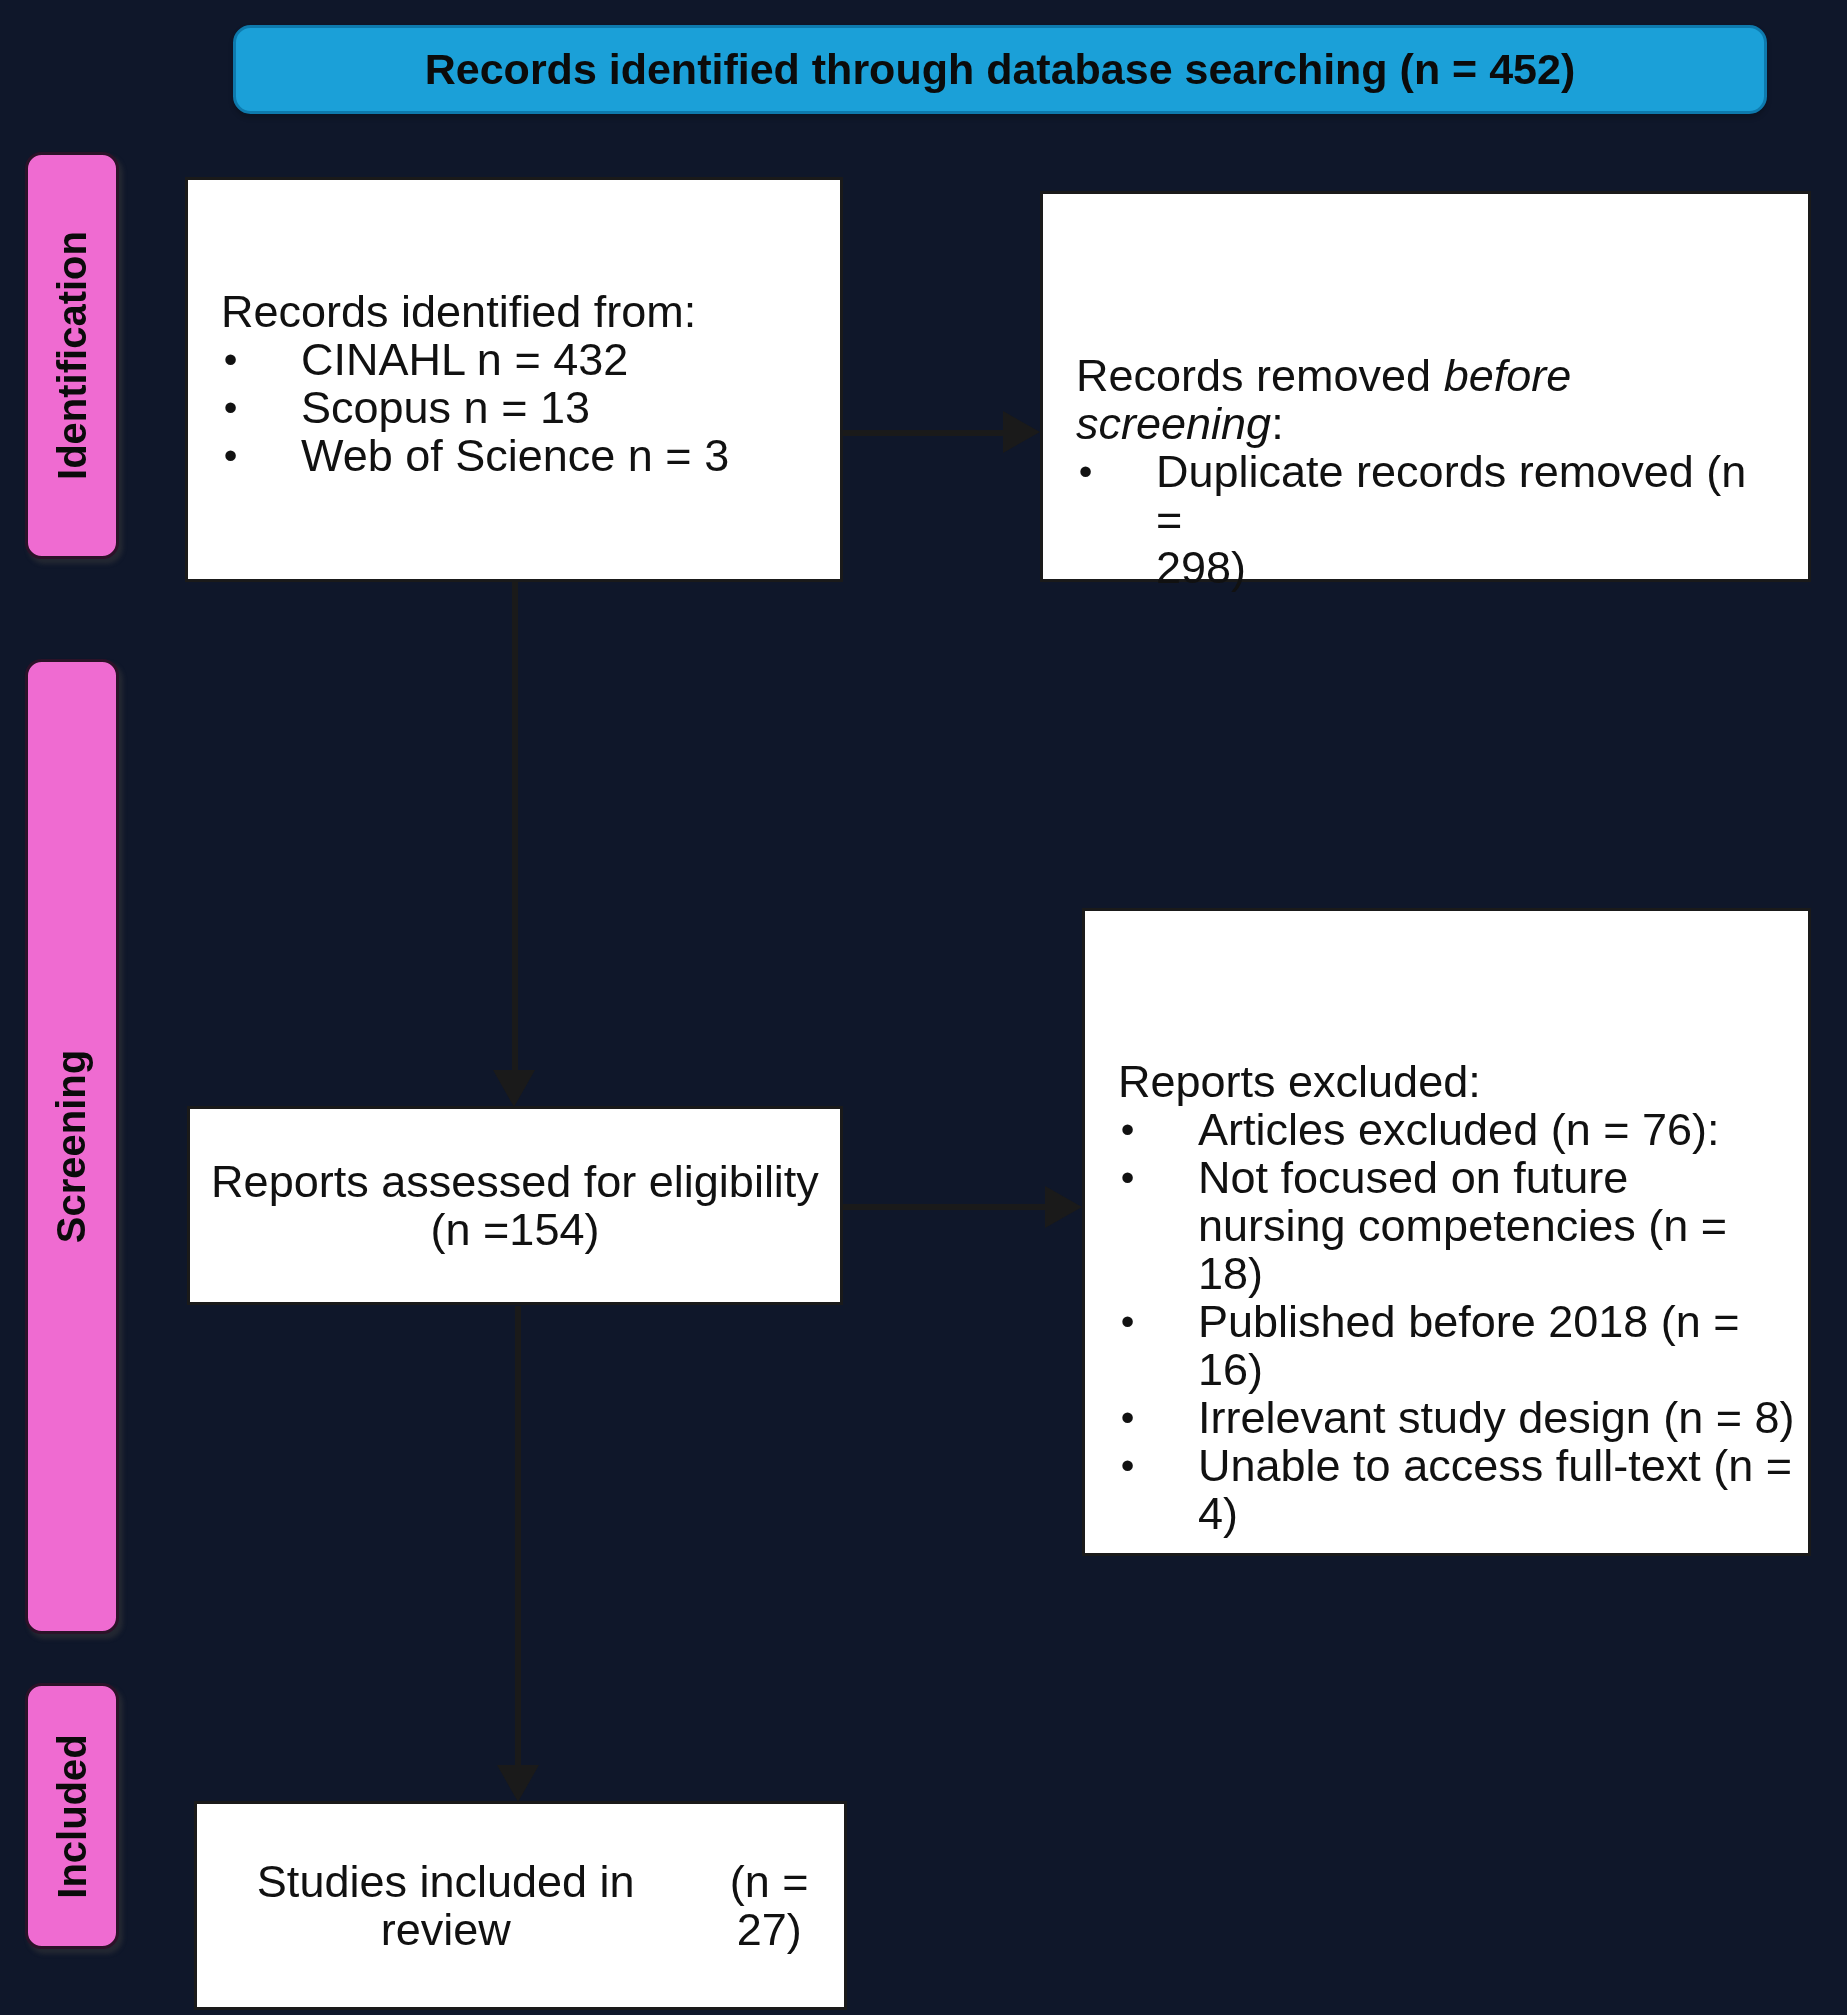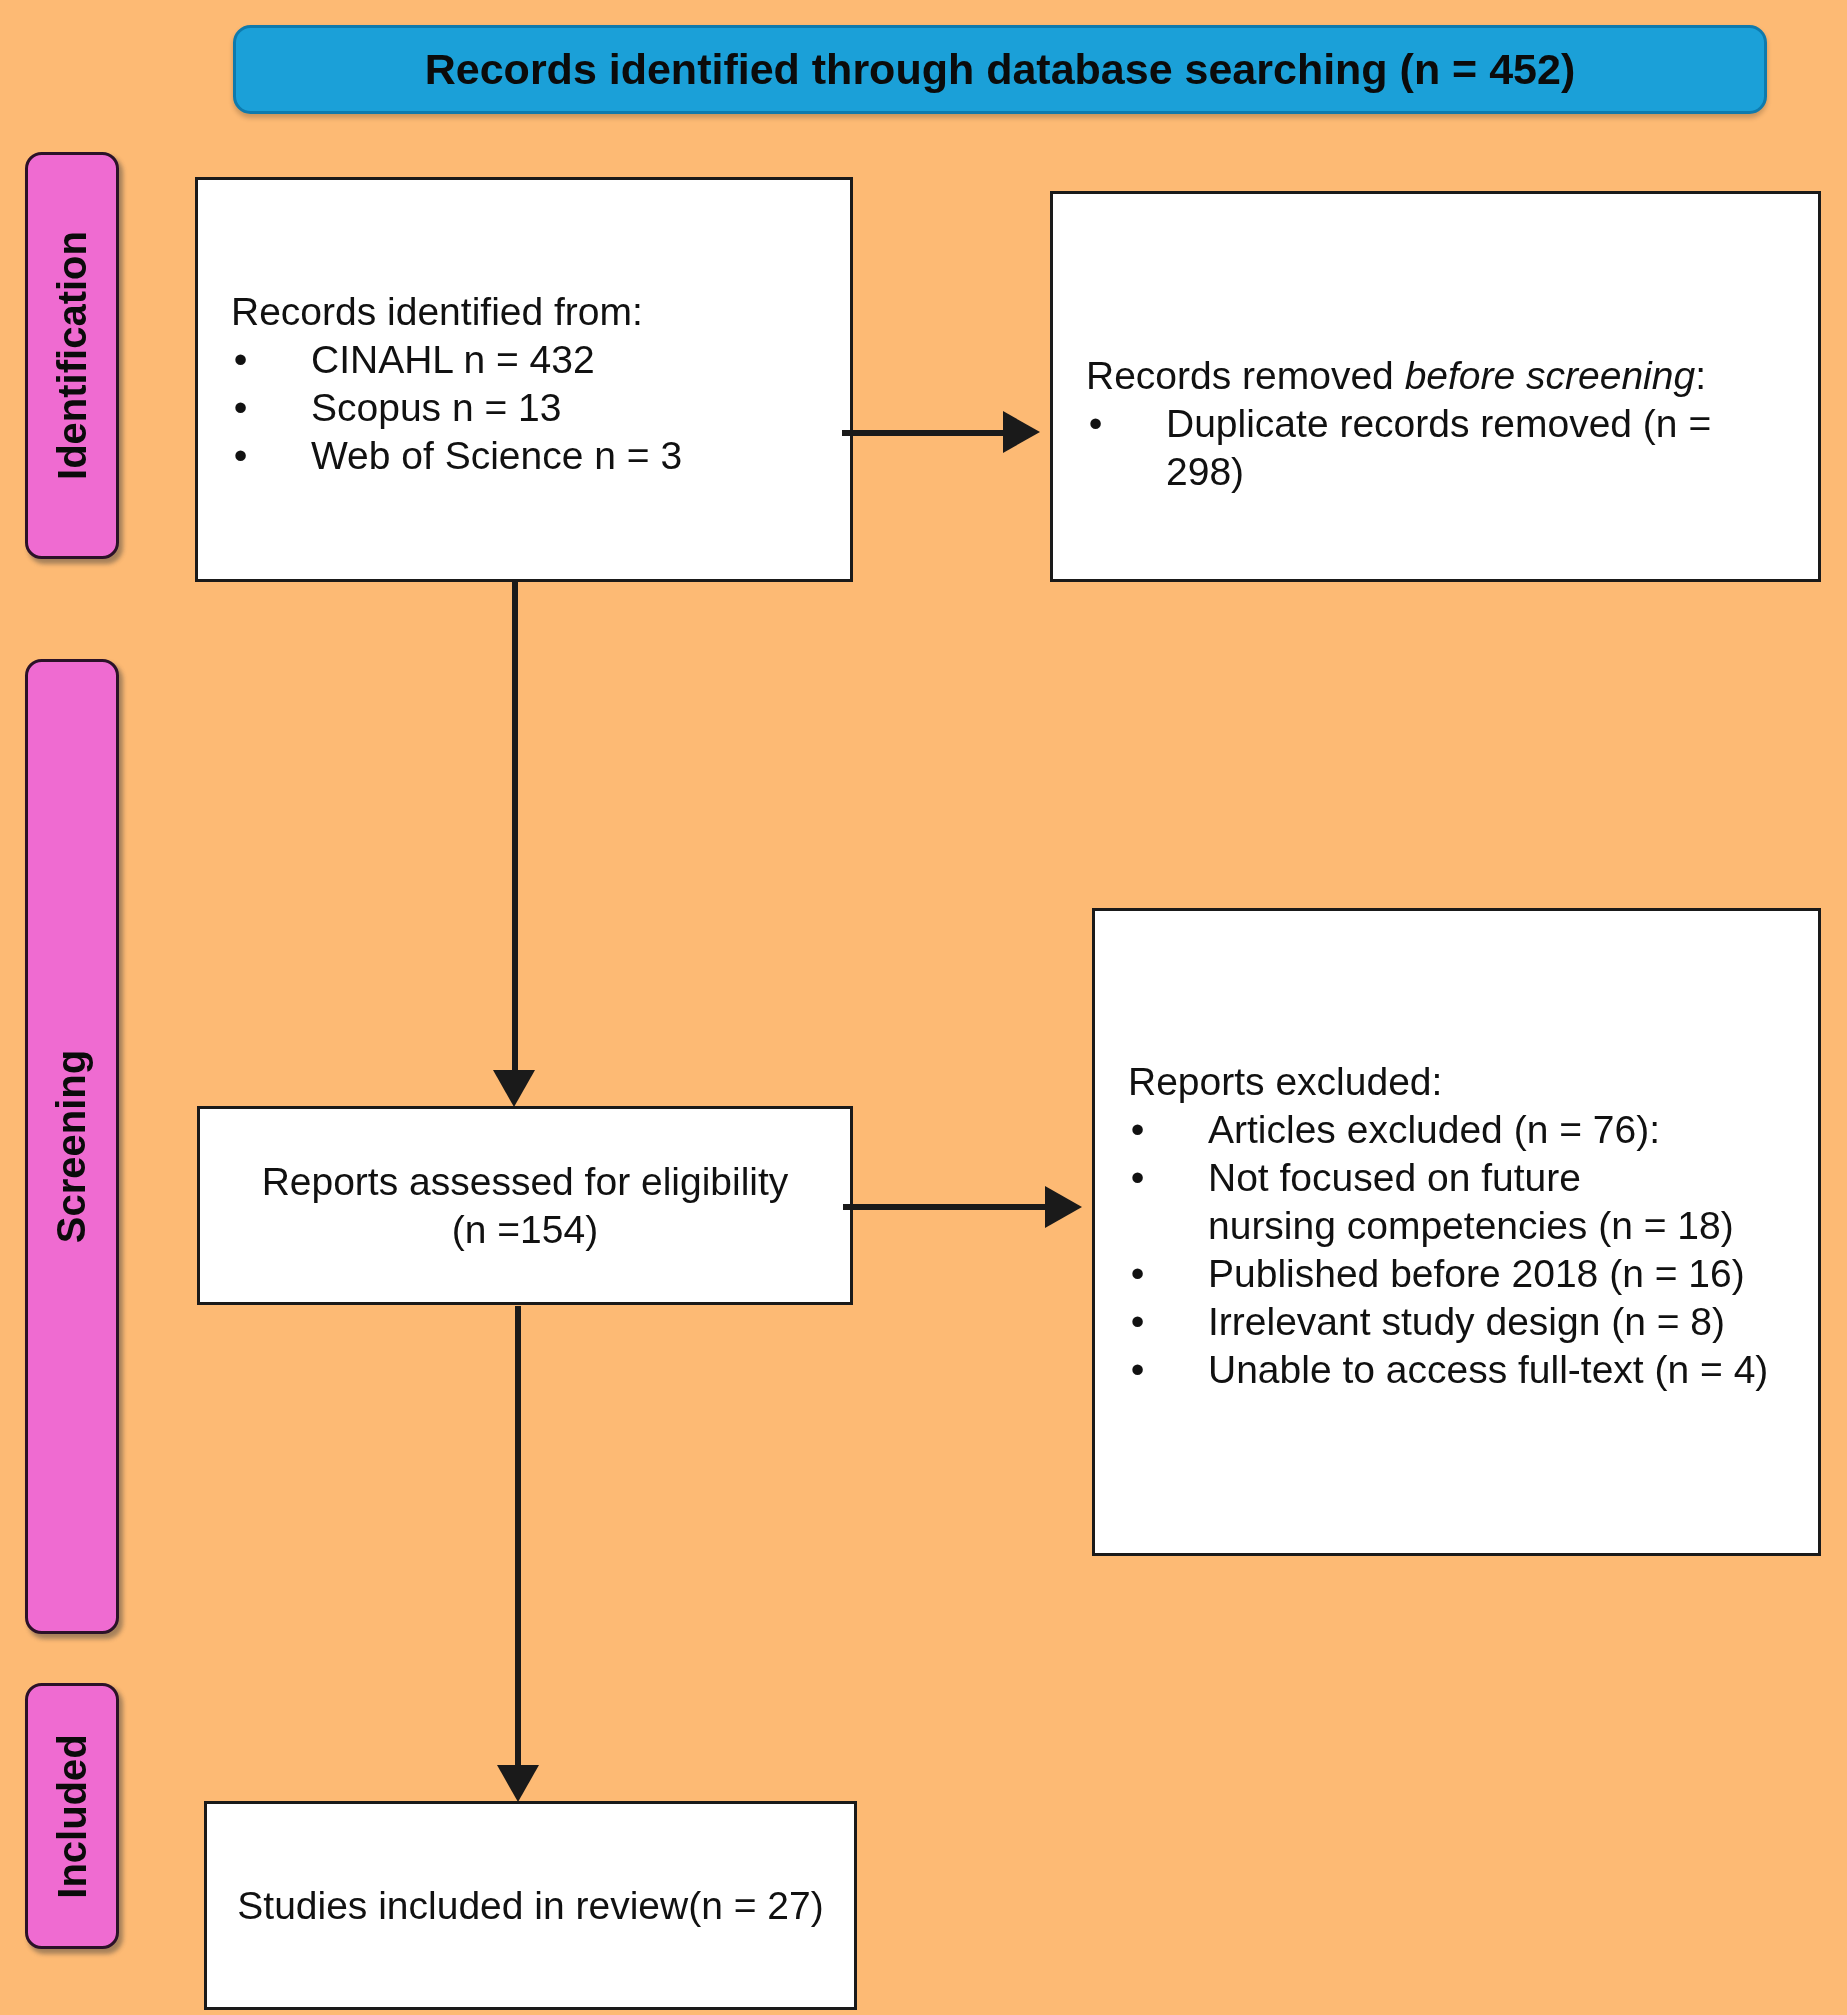--- a/index.html
+++ b/index.html
@@ -1,19 +1,19 @@
 <!DOCTYPE html>
 <html style="font-size:8.9px"><head>
 <meta charset="utf-8">
 <style>
   html,body{margin:0;padding:0;background:#ffffff;}
   #canvas{
     position:relative;
     width:1847px;height:2015px;
-    background:#fdba74;
+    background:#0f172a;
     font-family:"Liberation Sans","DejaVu Sans",sans-serif;
     color:#111111;
     overflow:hidden;
   }
   
   .banner{
     position:absolute;left:233px;top:25px;width:1534px;height:89px;
     background:#1BA0D8;border:3.3px solid #0E7AAD;border-radius:17.7px;
     box-sizing:border-box;
     display:flex;align-items:center;justify-content:center;
@@ -33,21 +33,21 @@
     white-space:nowrap;
     font-size:40px;font-weight:bold;color:#0b0b0b;
   }
   #stage-identification{top:152px;height:407px;}
   #stage-screening{top:659px;height:975px;}
   #stage-included{top:1683px;height:266px;}
   
   .fbox{
     position:absolute;background:#ffffff;
     border:3.9px solid #1A1A1A;box-sizing:border-box;
-    font-size:39px;line-height:48px;color:#111111;margin-left:10px;
+    font-size:45px;line-height:48px;color:#111111;
   }
   #box-identified{left:185px;top:177px;width:658px;height:405px;padding:108px 28px 0 33px;}
   #box-removed{left:1040px;top:191px;width:771px;height:391px;padding:158px 28px 17px 33px;}
   #box-assessed{left:187px;top:1106px;width:656px;height:199px;
     display:flex;flex-direction:column;align-items:center;justify-content:center;text-align:center;}
   #box-excluded{left:1082px;top:908px;width:729px;height:648px;padding:147px 10px 0 33px;}
   #box-included-studies{left:194px;top:1801px;width:653px;height:209px;
     display:flex;flex-direction:row;align-items:center;justify-content:center;text-align:center;}
   .bx-heading{display:block;}
   .bx-heading .it{font-style:italic;}

